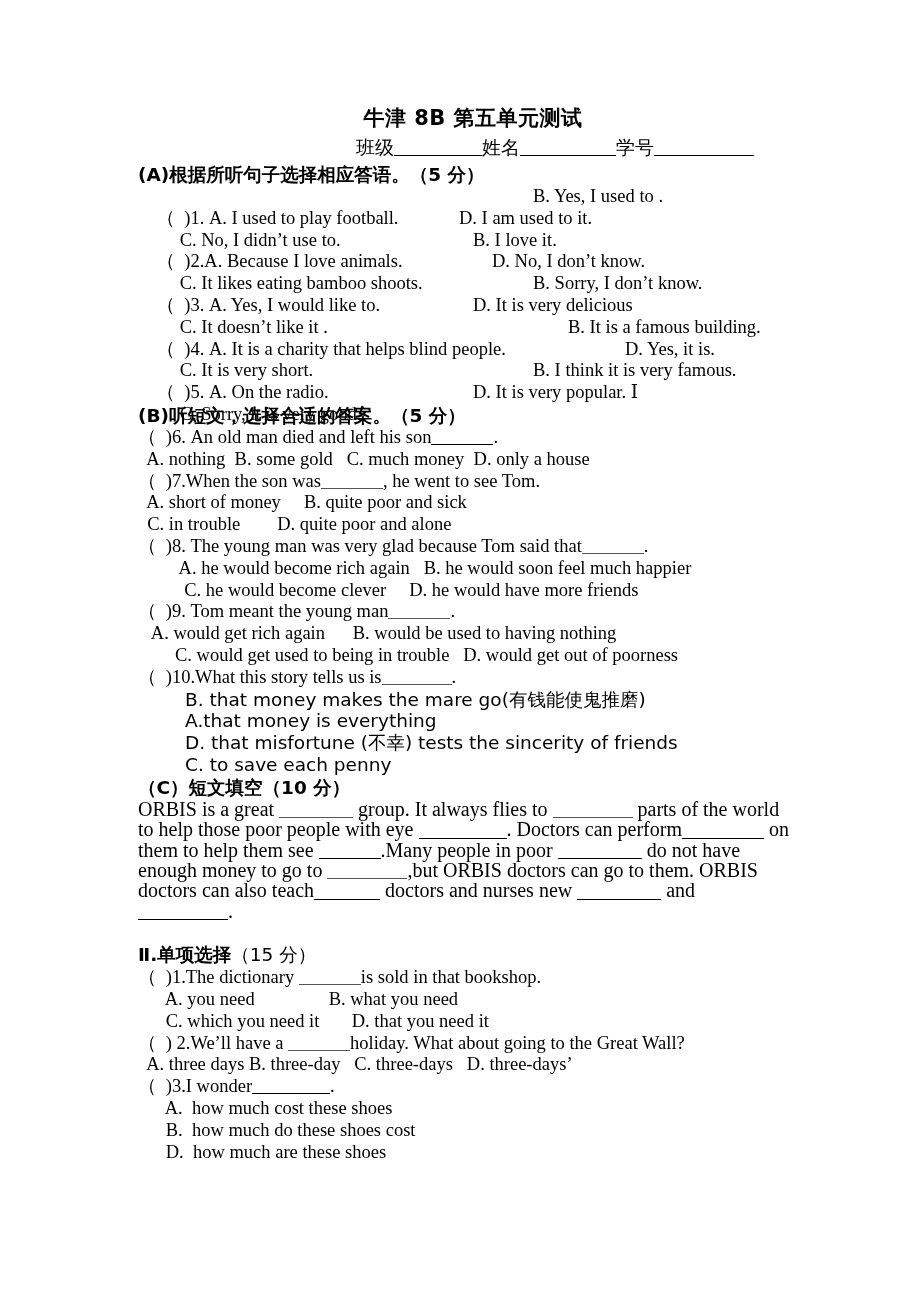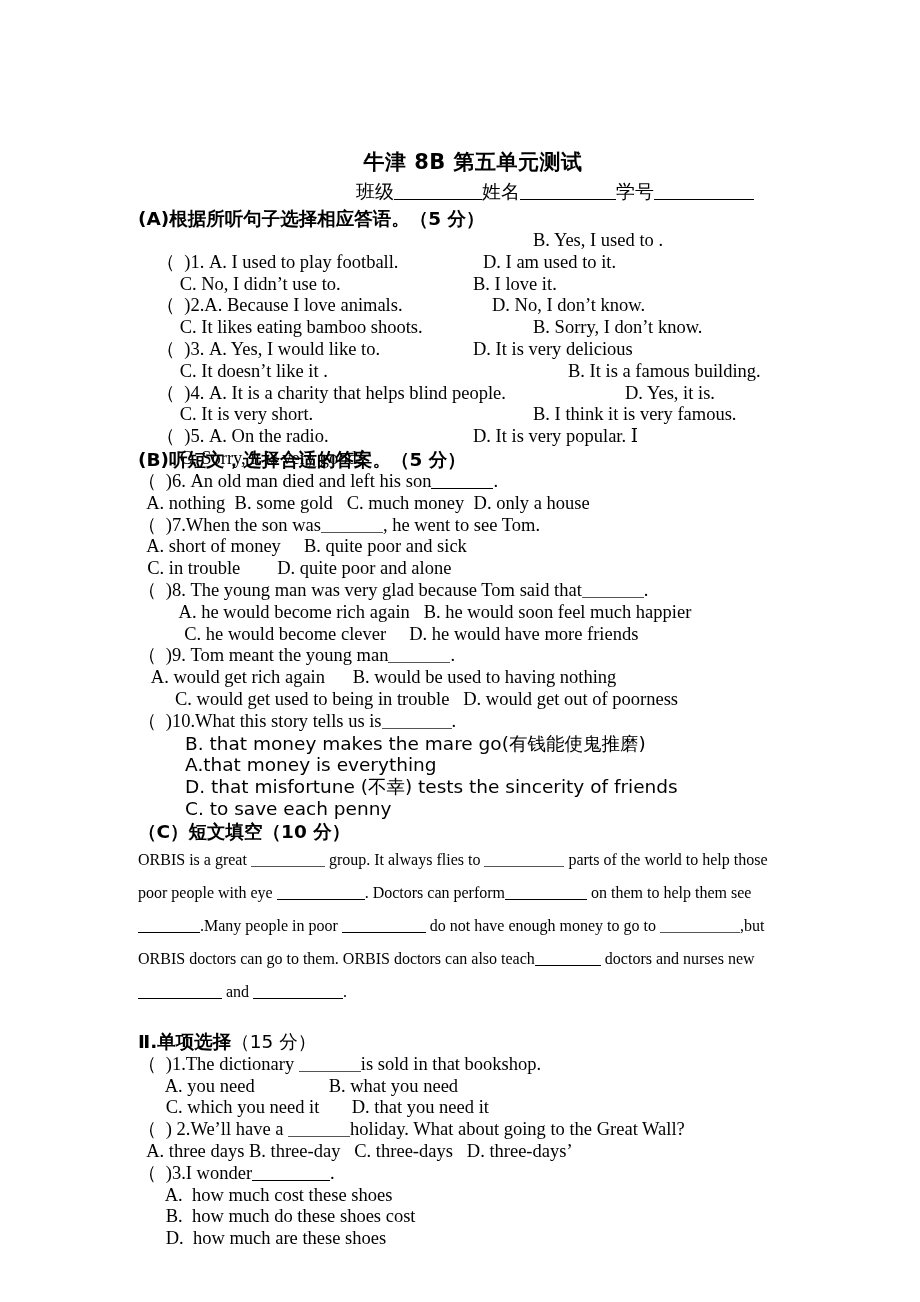--- a/index.html
+++ b/index.html
@@ -13,21 +13,20 @@
     font-family: "Liberation Serif", "DejaVu Serif", serif;
     color: #000000;
     -webkit-font-smoothing: antialiased;
   }
   .page {
     position: relative;
     width: 920px;
     height: 1208px;
     box-sizing: border-box;
     padding: 104px 130px 8px 138px;
-    margin-top: 44px;
   }
 
   
   .doc-title {
     font-size: 21px;
     font-weight: bold;
     text-align: center;
     letter-spacing: 0.5px;
     margin: 0 0 2px 0;
     line-height: 28px;
@@ -73,22 +72,22 @@
     height: 21.8px;
   }
   .qrow .right {
     position: absolute;
     top: 0;
     white-space: pre;
   }
 
   
   .passage {
-    font-size: 16px;
-    line-height: 33px;
+    font-size: 20px;
+    line-height: 19px;
     white-space: pre-wrap;
     margin: 0;
   }
 
   
   .u {
     display: inline-block;
     border-bottom: 1.4px solid #000;
     height: 0.92em;
     vertical-align: baseline;
@@ -118,21 +117,21 @@
 
 
   <div class="sub-head cn">(A)根据所听句子选择相应答语。（5 分）</div>
 
   <div class="qrow">
     <span>（  )1. A. I used to play football.</span>
     <span class="right" style="left:395px">B. Yes, I used to .</span>
   </div>
   <div class="qrow">
     <span>     C. No, I didn’t use to.</span>
-    <span class="right" style="left:345px">D. I am used to it.</span>
+    <span class="right" style="left:321px">D. I am used to it.</span>
   </div>
 
   <div class="qrow">
     <span>（  )2.A. Because I love animals.</span>
     <span class="right" style="left:335px">B. I love it.</span>
   </div>
   <div class="qrow">
     <span>     C. It likes eating bamboo shoots.</span>
     <span class="right" style="left:354px">D. No, I don’t know.</span>
   </div>

